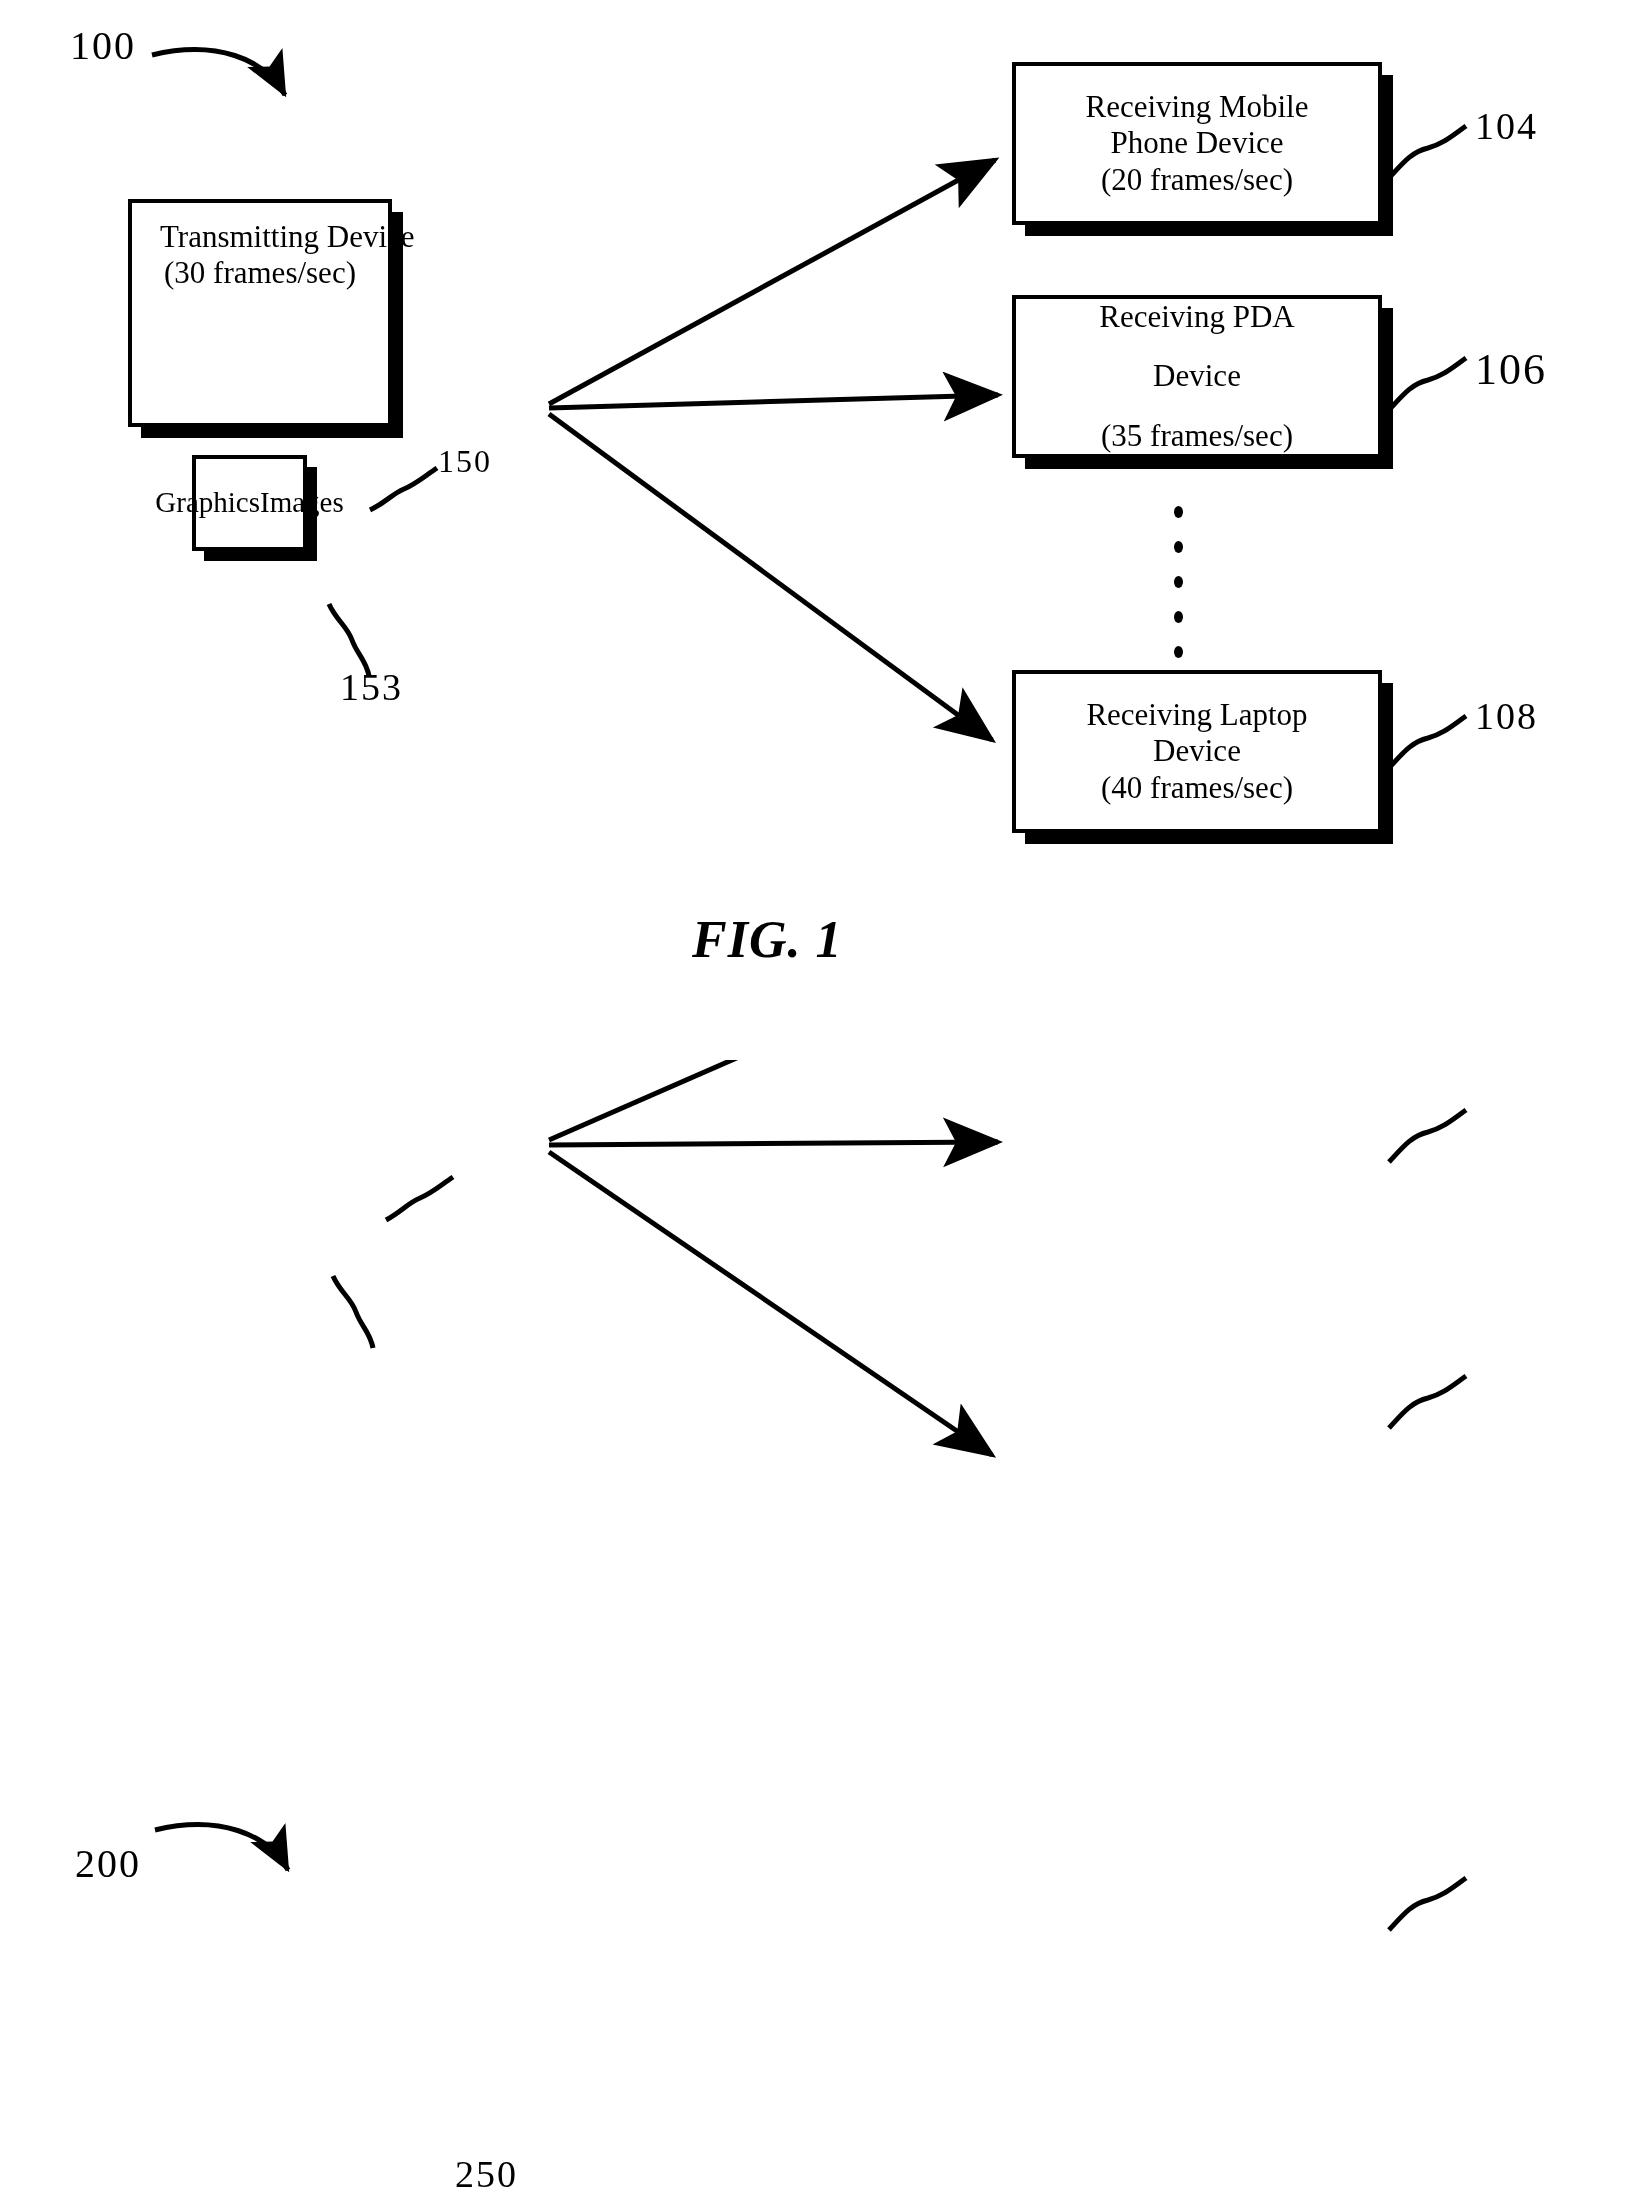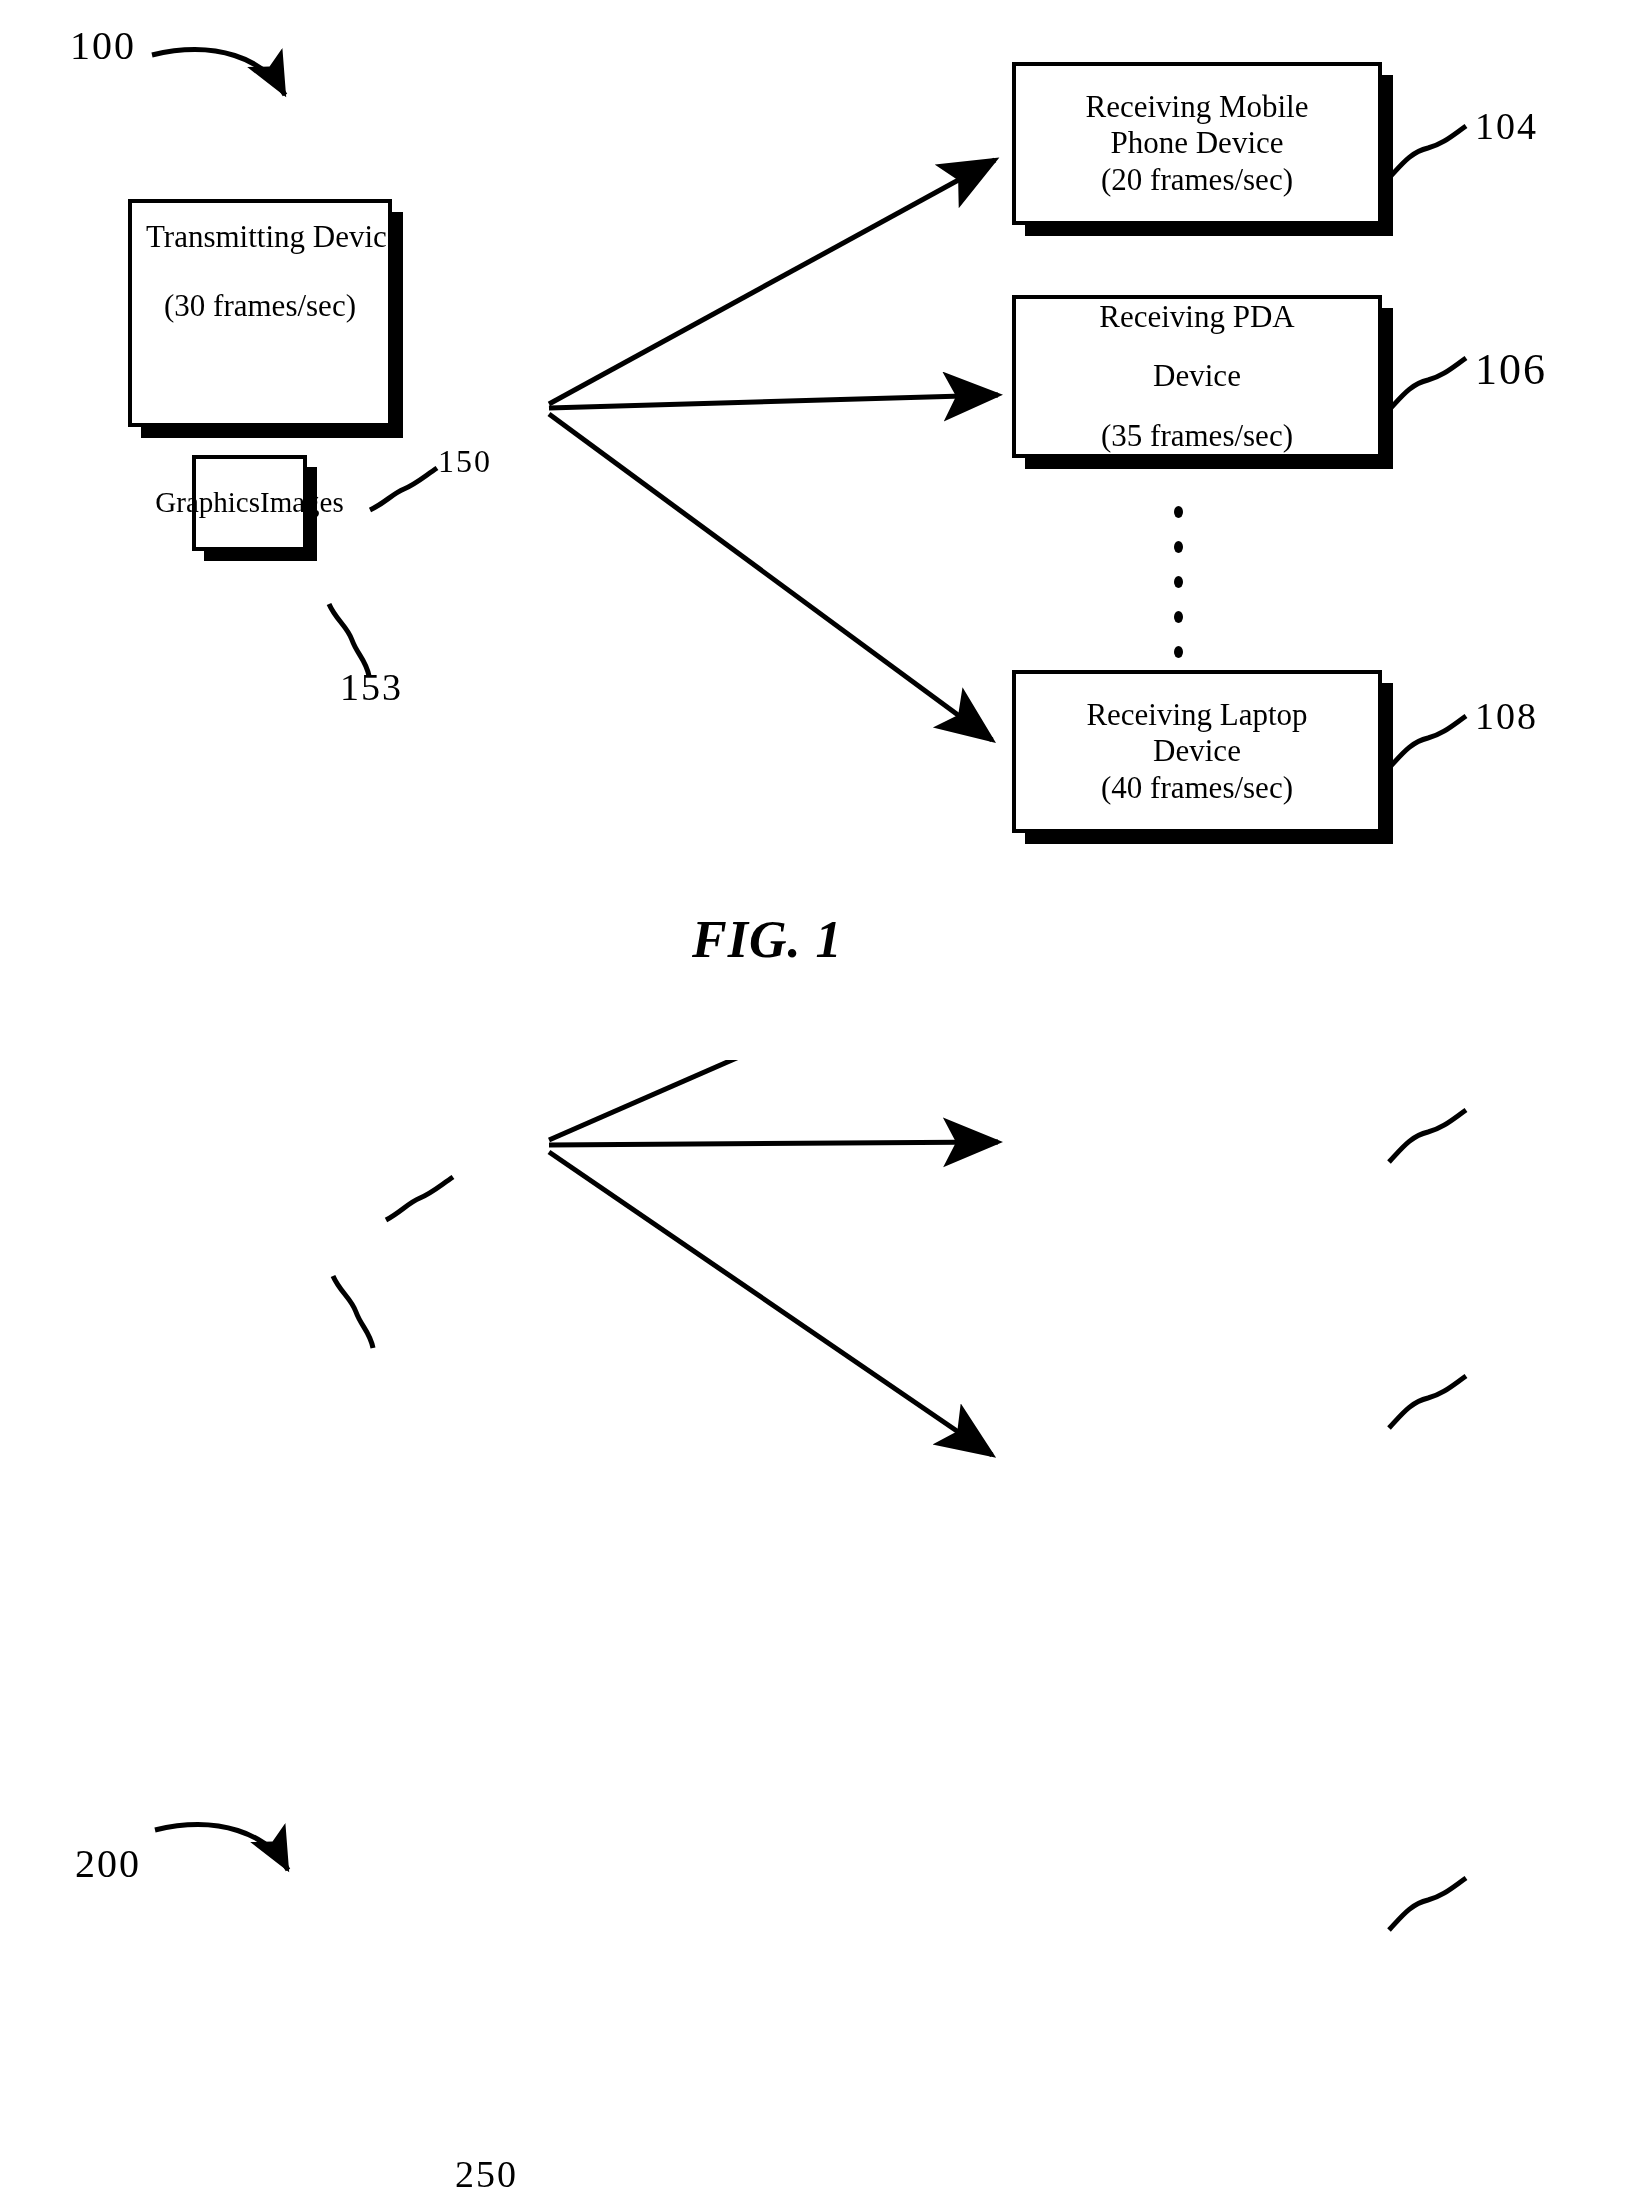--- a/index.html
+++ b/index.html
@@ -83,22 +83,22 @@
     background: #000;
     border-radius: 50%;
   }
 
   svg.overlay {
     position: absolute;
     left: 0;
     top: 0;
     pointer-events: none;
   }
-  .title-line-1 { padding-left: 14px; text-align: left; }
-  .title-line-2 { text-align: center; margin-top: 33px; }
+  .title-line-1 { padding-left: 28px; text-align: left; }
+  .title-line-2 { text-align: center; }
 </style>
 </head>
 <body>
 
 <div class="figure" id="fig1">
 
   <svg class="overlay" width="1626" height="1050" viewBox="0 0 1626 1050">
     <defs>
       <marker id="ah1" markerWidth="14" markerHeight="14" refX="11" refY="5" orient="auto" markerUnits="strokeWidth">
         <path d="M0,0 L12,5 L0,10 L2.6,5 z" fill="#000"></path>

